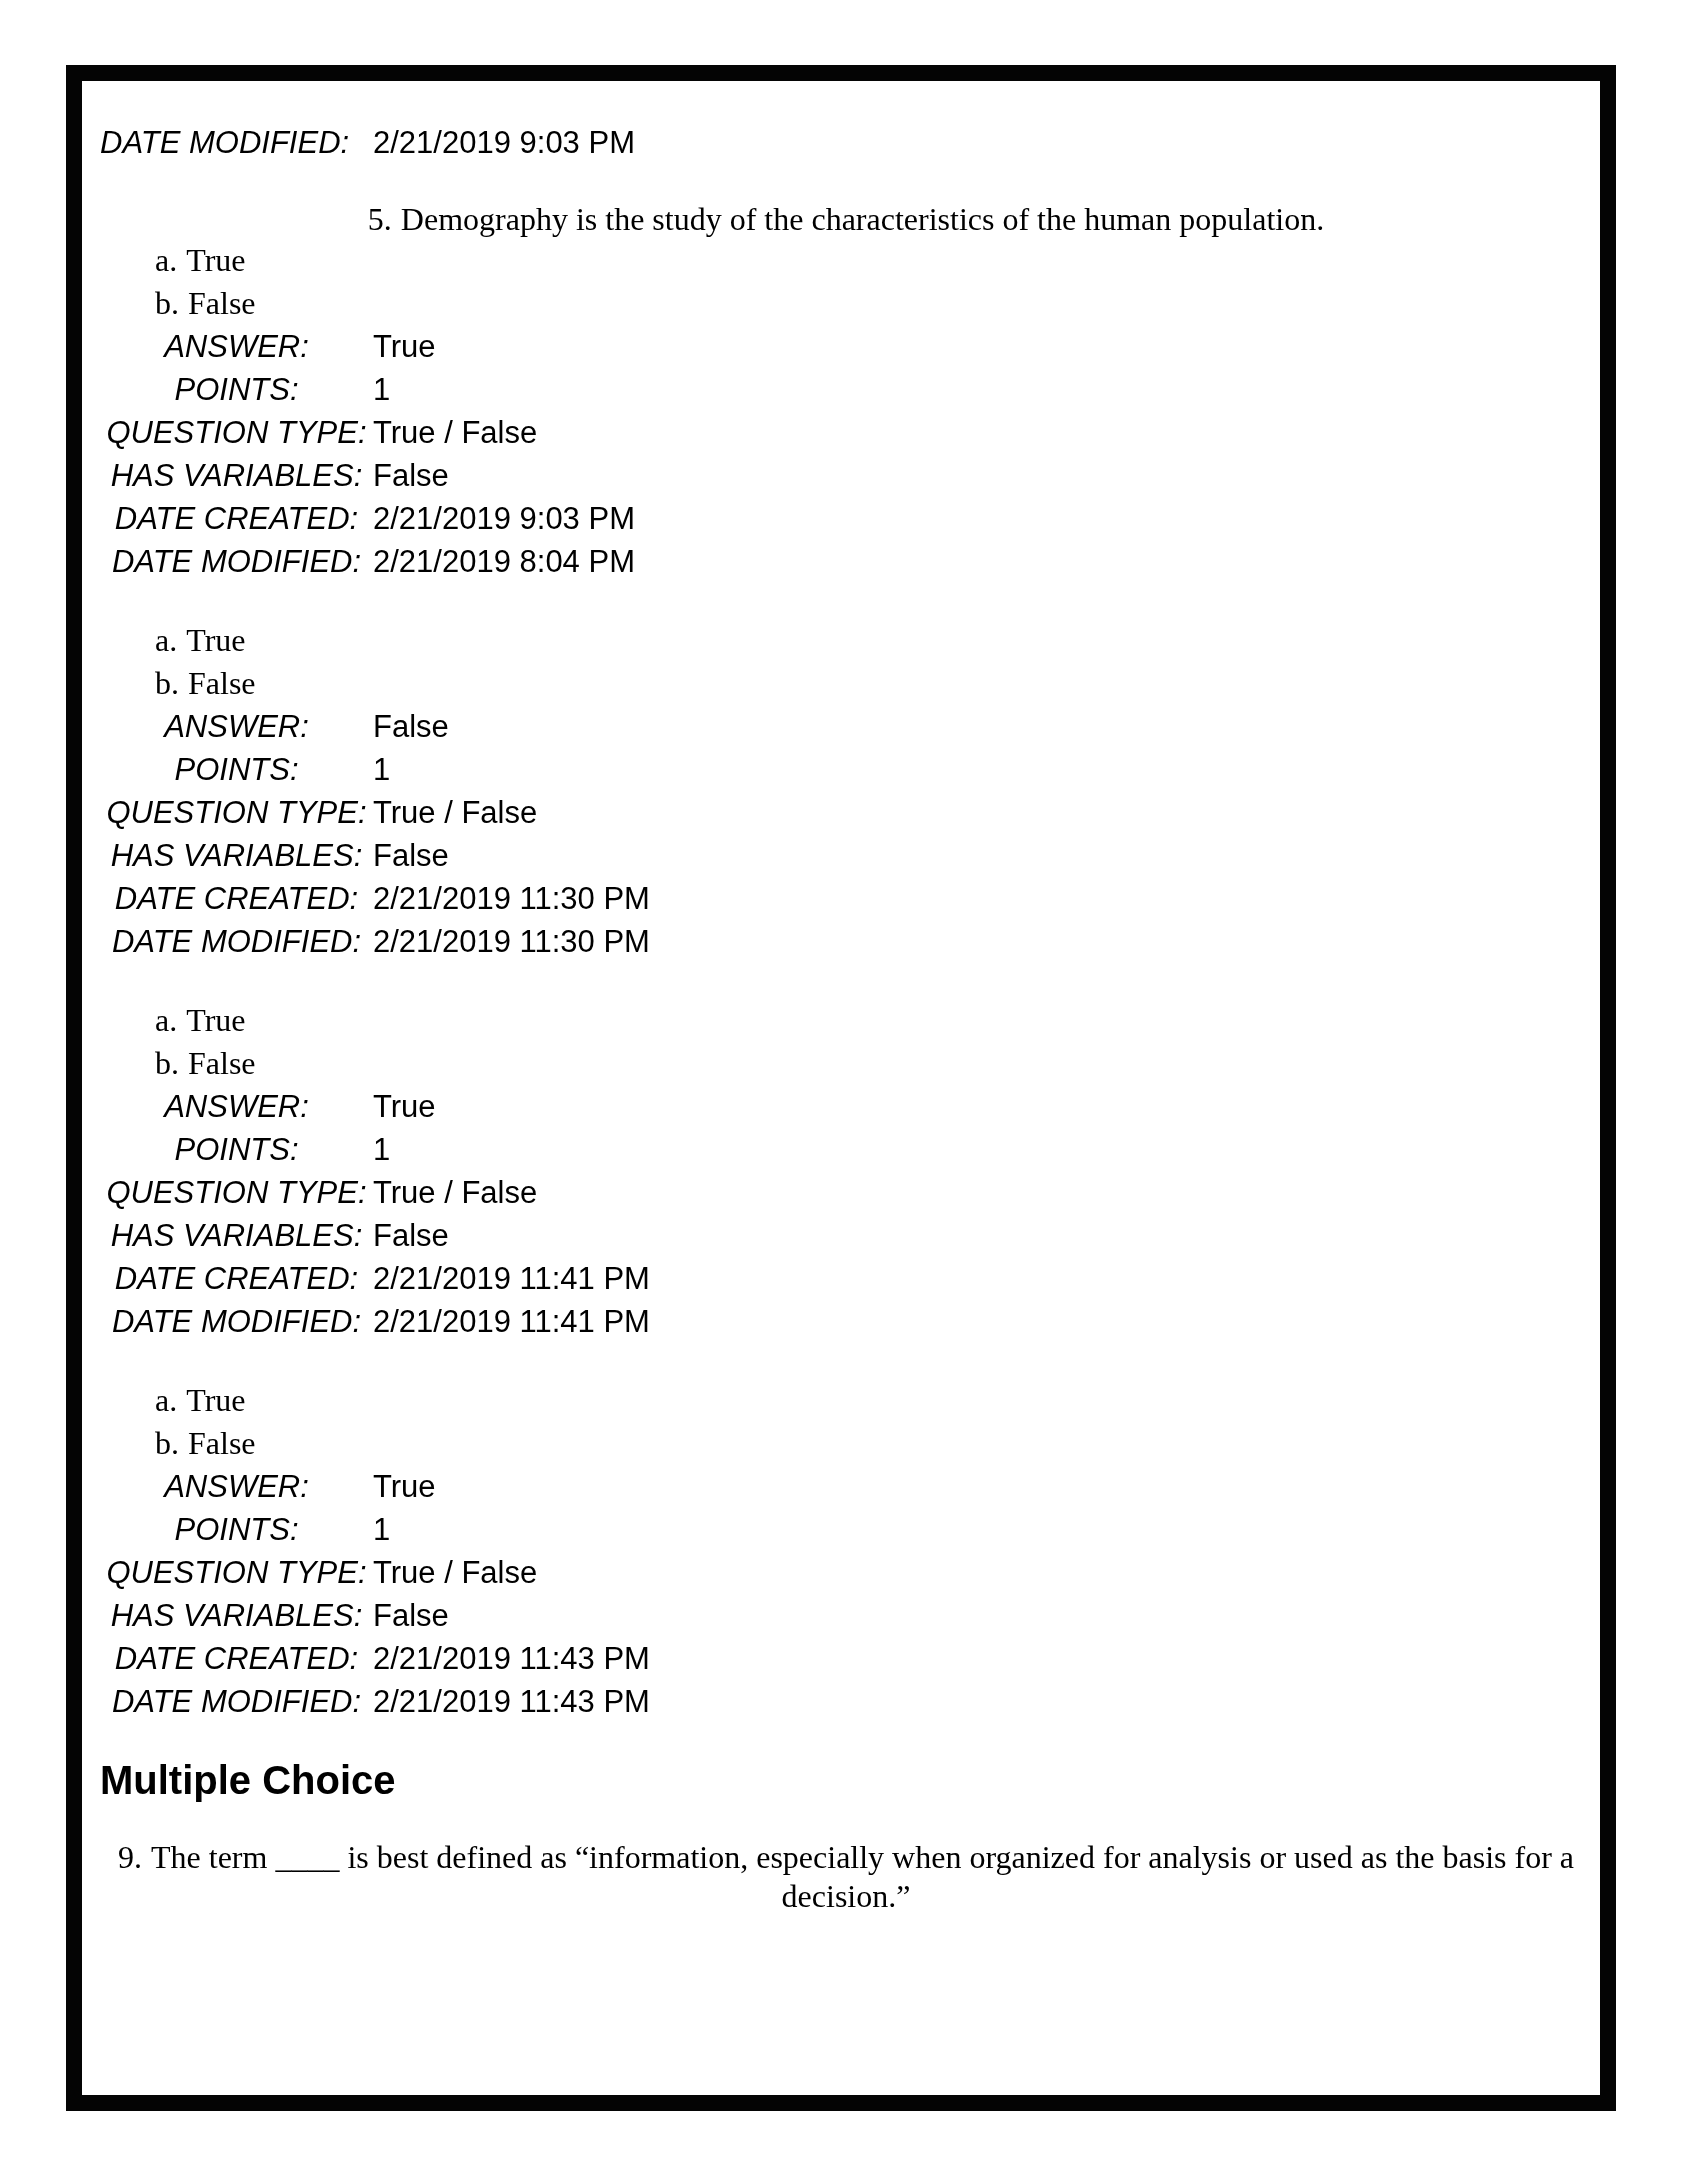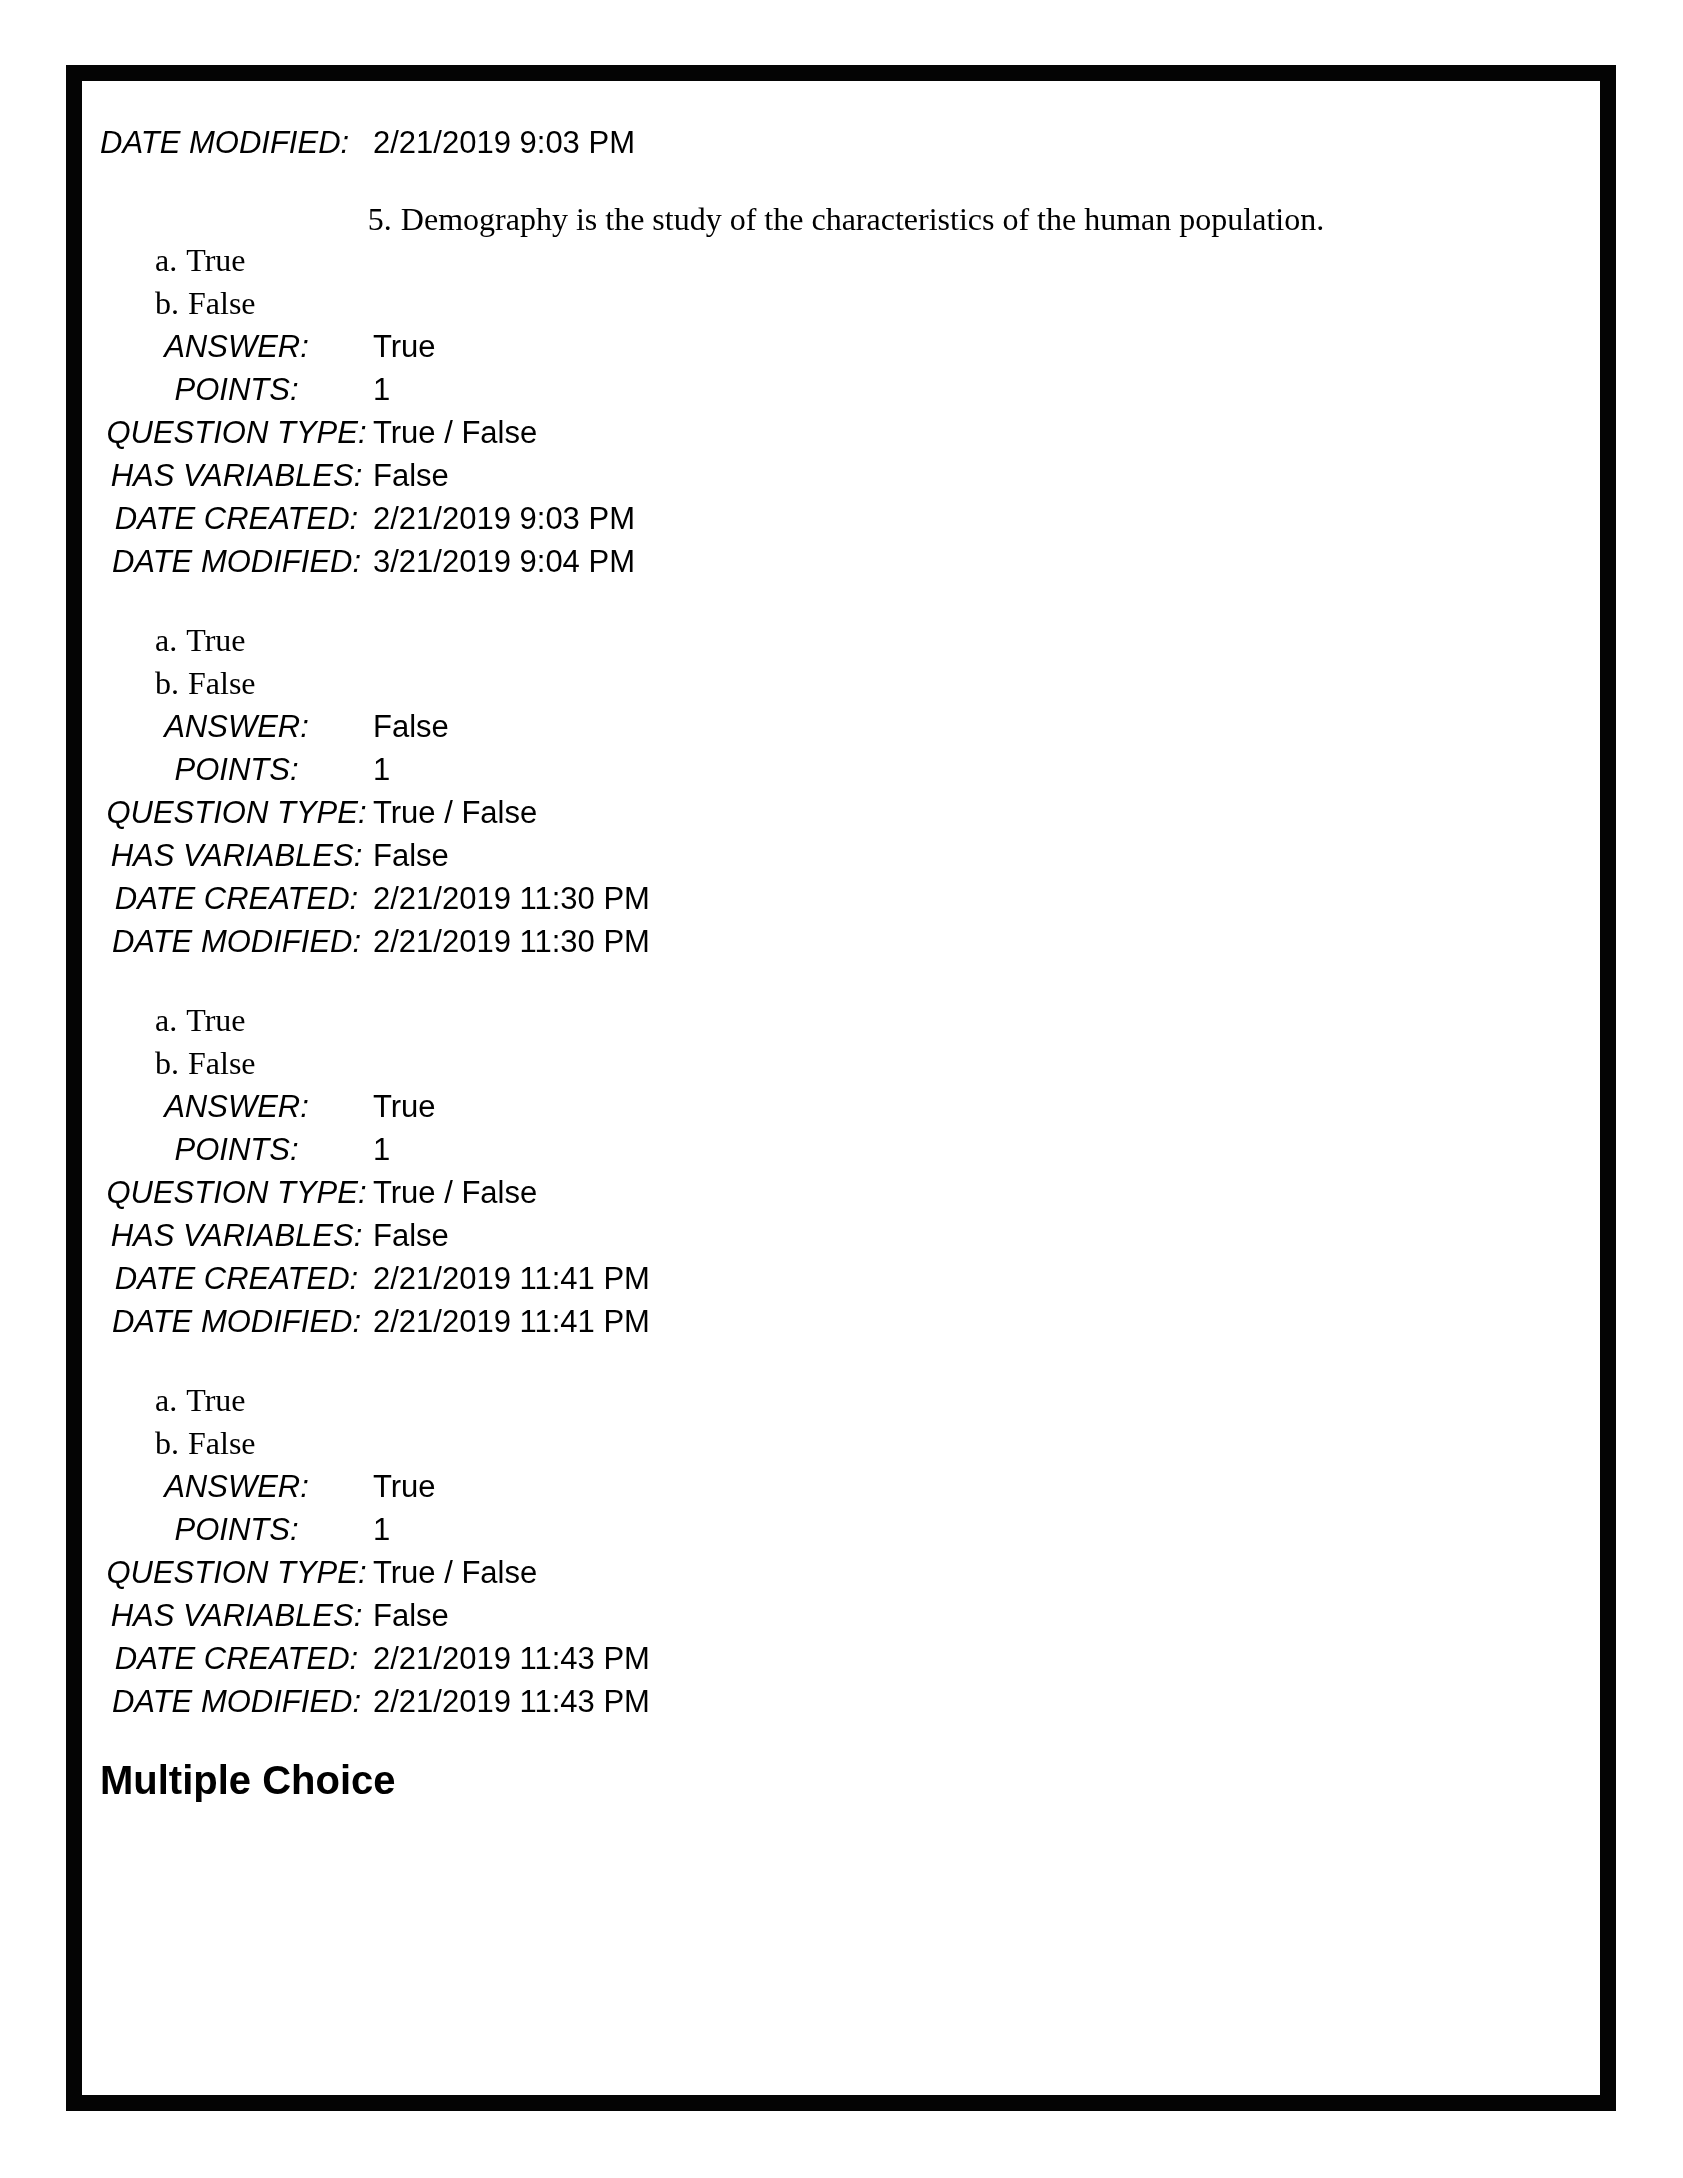--- a/index.html
+++ b/index.html
@@ -98,21 +98,21 @@
       <div class="meta-row">
         <span class="meta-label">HAS VARIABLES:</span>
         <span class="meta-value">False</span>
       </div>
       <div class="meta-row">
         <span class="meta-label">DATE CREATED:</span>
         <span class="meta-value">2/21/2019 9:03 PM</span>
       </div>
       <div class="meta-row">
         <span class="meta-label">DATE MODIFIED:</span>
-        <span class="meta-value">3/21/2019 9:04 PM</span>
+        <span class="meta-value">2/21/2019 8:04 PM</span>
       </div>
     </section>
 
     <section class="question">
       <div class="option">
         <span class="opt-letter">a.</span>
         <span>True</span>
       </div>
       <div class="option">
         <span class="opt-letter">b.</span>
@@ -209,16 +209,20 @@
         <span class="meta-value">2/21/2019 11:43 PM</span>
       </div>
       <div class="meta-row">
         <span class="meta-label">DATE MODIFIED:</span>
         <span class="meta-value">2/21/2019 11:43 PM</span>
       </div>
     </section>
 
     <h2 class="section-heading">Multiple Choice</h2>
 
+    <section class="question">
+      <p class="q-para"><span class="q-num">9.</span><span>The term ____ is best defined as “information, especially when organized for analysis or used as the basis for a
+decision.”</span></p>
+    </section>
 
   </div>
 </div>
 
 
 </body></html>

